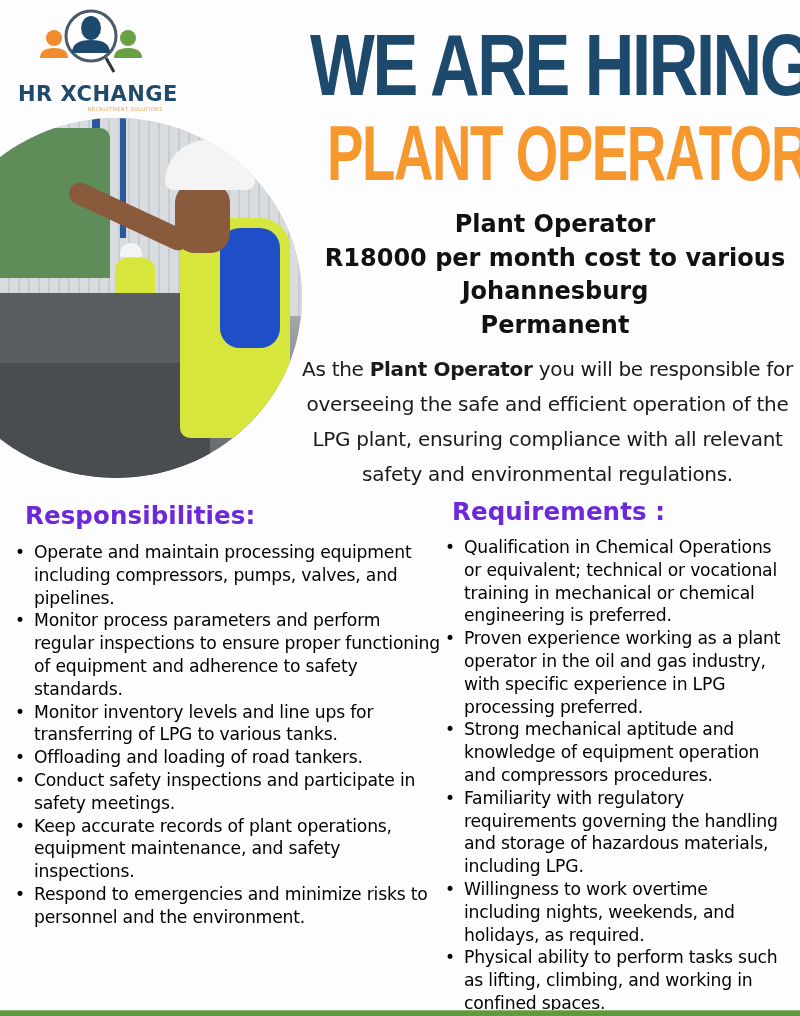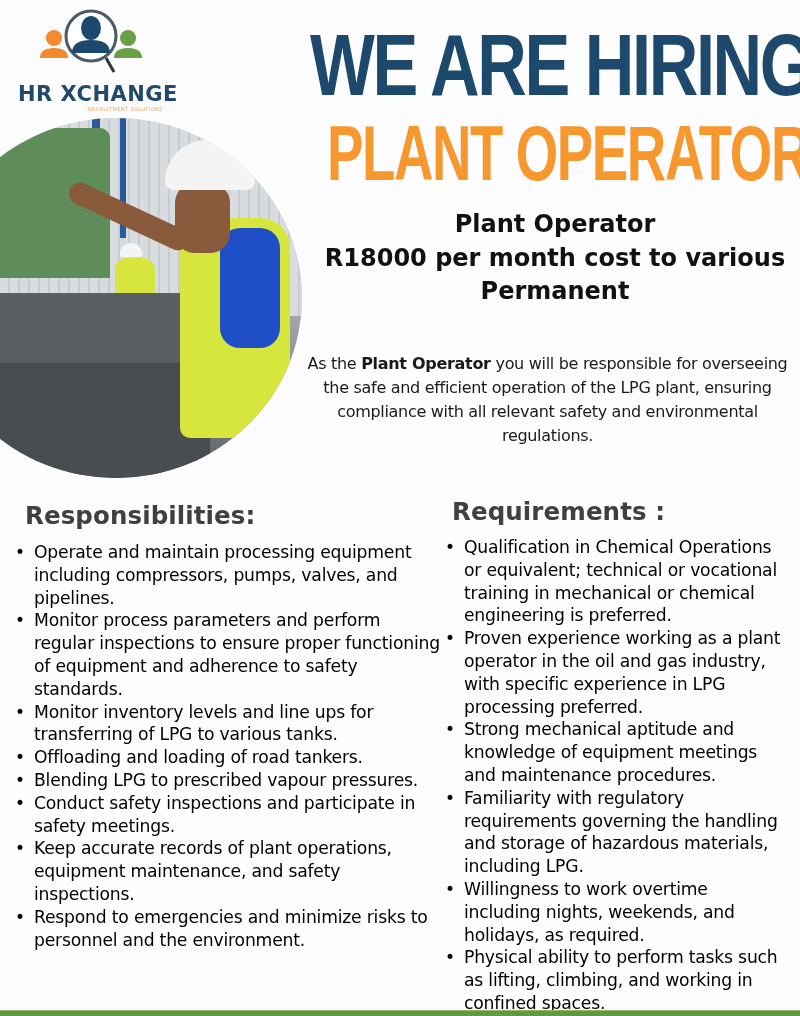--- a/index.html
+++ b/index.html
@@ -28,25 +28,25 @@
   .photo .worker-shirt { position: absolute; left: 290px; top: 110px; width: 60px; height: 120px; background: #1e4fc6; border-radius: 20px; }
   .photo .helmet { position: absolute; left: 235px; top: 22px; width: 90px; height: 50px; background: #f4f4f4; border-radius: 50px 50px 10px 10px; }
   .photo .face { position: absolute; left: 245px; top: 65px; width: 55px; height: 70px; background: #8a5a3c; border-radius: 20px; }
   .photo .arm { position: absolute; left: 140px; top: 60px; width: 130px; height: 22px; background: #8a5a3c; border-radius: 11px; transform: rotate(25deg); transform-origin: left center; }
   .photo .boxes { position: absolute; left: 236px; top: 175px; width: 40px; height: 90px; background: #c99a5e; }
   .photo .bg-worker { position: absolute; left: 185px; top: 140px; width: 40px; height: 60px; background: #d7e63c; border-radius: 12px 12px 4px 4px; }
   .photo .bg-helmet { position: absolute; left: 190px; top: 125px; width: 22px; height: 14px; background: #f4f4f4; border-radius: 12px 12px 2px 2px; }
 
   
   .summary { position: absolute; left: 310px; top: 208px; width: 490px; text-align: center; font-family: "DejaVu Sans", sans-serif; font-weight: bold; font-size: 24px; line-height: 33.5px; color: #111; }
-  .intro { position: absolute; left: 295px; top: 352px; width: 505px; text-align: center; font-size: 16px; line-height: 24px; color: #1a1a1a; letter-spacing: -0.3px; }
+  .intro { position: absolute; left: 295px; top: 352px; width: 505px; text-align: center; font-size: 20px; line-height: 35px; color: #1a1a1a; letter-spacing: -0.3px; }
   .intro b { font-weight: bold; }
 
   
-  .col-title { position: absolute; font-weight: bold; font-size: 24.5px; color: #404040; letter-spacing: 0.1px; }
+  .col-title { position: absolute; font-weight: bold; font-size: 24.5px; color: #6d28d9; letter-spacing: 0.1px; }
   .resp-title { left: 25px; top: 501px; }
   .req-title { left: 452px; top: 497px; }
 
   ul.list { position: absolute; list-style: none; font-size: 17.2px; line-height: 22.8px; color: #000000; letter-spacing: -0.2px; }
   ul.list li { position: relative; padding-left: 19px; }
   ul.list li::before { content: "\2022"; position: absolute; left: 0; top: 0; font-size: 17px; }
   .resp-list { left: 15px; top: 541px; width: 425px; }
   .req-list { left: 445px; top: 536px; width: 340px; font-size: 16.2px; line-height: 22.2px; }
 
   .footer-bar { position: absolute; left: 0; bottom: 0; width: 800px; height: 6px; background: #5f9a3f; border-top: 1px solid #8dbb6a; }
@@ -89,40 +89,40 @@
   <div class="worker-body"></div>
   <div class="worker-shirt"></div>
   <div class="arm"></div>
   <div class="face"></div>
   <div class="helmet"></div>
 </div>
 
 <div class="summary">
   <div>Plant Operator</div>
   <div>R18000 per month cost to various</div>
+  <div>Johannesburg</div>
   <div>Permanent</div>
 </div>
 
 <div class="intro"><span>As the </span><b>Plant Operator</b><span> you will be responsible for overseeing the safe and efficient operation of the LPG plant, ensuring compliance with all relevant safety and environmental regulations.</span></div>
 
 <div class="col-title resp-title">Responsibilities:</div>
 <ul class="list resp-list">
   <li>Operate and maintain processing equipment including compressors, pumps, valves, and pipelines.</li>
   <li>Monitor process parameters and perform regular inspections to ensure proper functioning of equipment and adherence to safety standards.</li>
   <li>Monitor inventory levels and line ups for transferring of LPG to various tanks.</li>
   <li>Offloading and loading of road tankers.</li>
-  <li>Blending LPG to prescribed vapour pressures.</li>
   <li>Conduct safety inspections and participate in safety meetings.</li>
   <li>Keep accurate records of plant operations, equipment maintenance, and safety inspections.</li>
   <li>Respond to emergencies and minimize risks to personnel and the environment.</li>
 </ul>
 
 <div class="col-title req-title">Requirements :</div>
 <ul class="list req-list">
   <li>Qualification in Chemical Operations or equivalent; technical or vocational training in mechanical or chemical engineering is preferred.</li>
   <li>Proven experience working as a plant operator in the oil and gas industry, with specific experience in LPG processing preferred.</li>
-  <li>Strong mechanical aptitude and knowledge of equipment meetings and maintenance procedures.</li>
+  <li>Strong mechanical aptitude and knowledge of equipment operation and compressors procedures.</li>
   <li>Familiarity with regulatory requirements governing the handling and storage of hazardous materials, including LPG.</li>
   <li>Willingness to work overtime including nights, weekends, and holidays, as required.</li>
   <li>Physical ability to perform tasks such as lifting, climbing, and working in confined spaces.</li>
 </ul>
 
 <div class="footer-bar"></div>
 
 </body></html>

